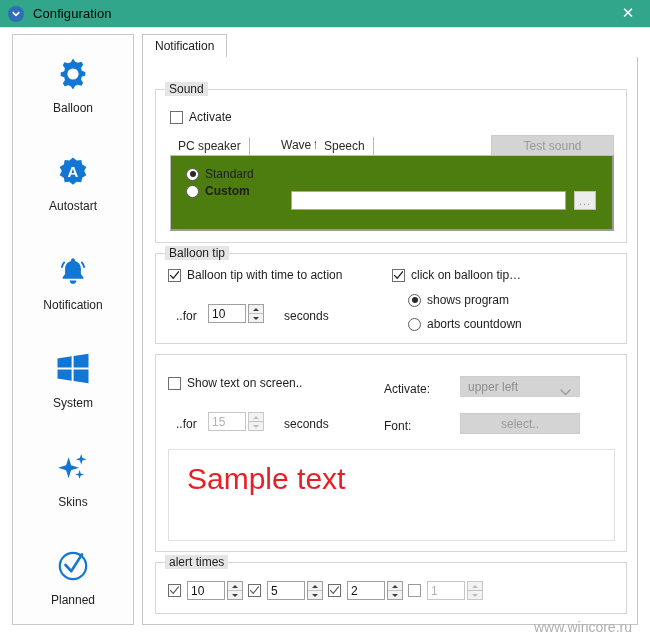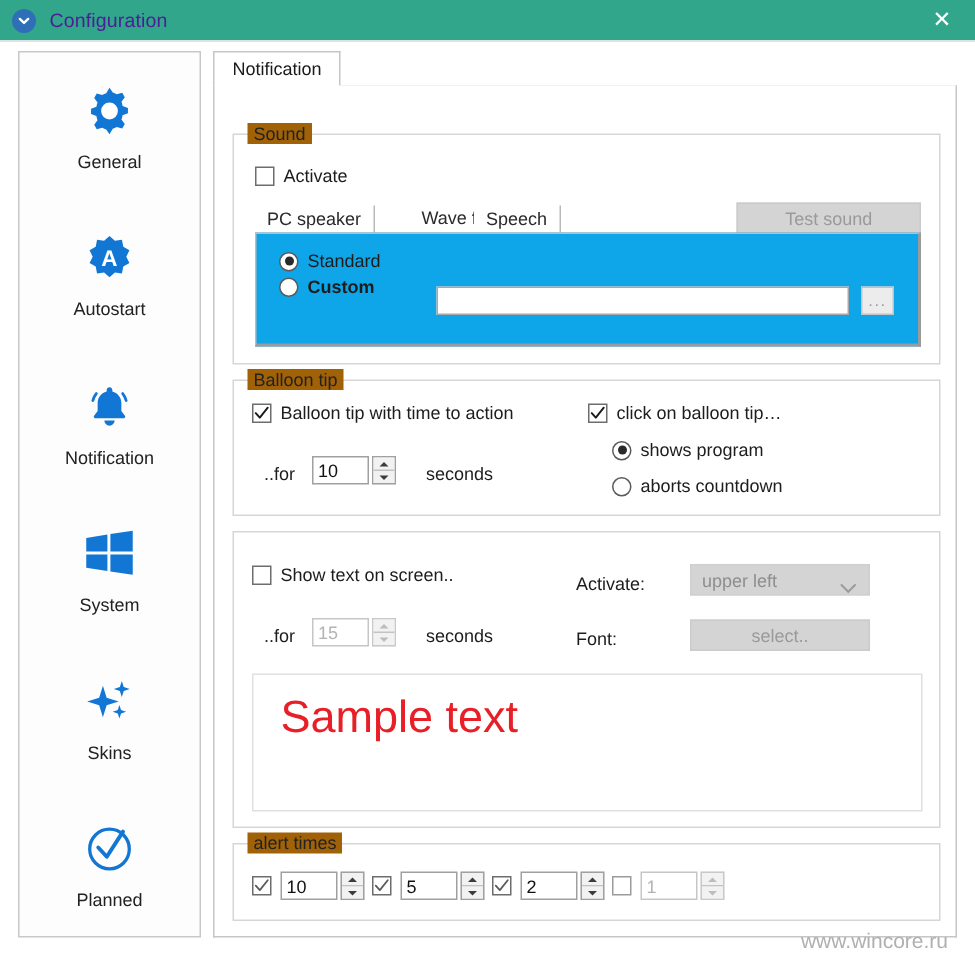--- a/index.html
+++ b/index.html
@@ -30,21 +30,21 @@
     border-radius: 50%;
     background: #2e6fb7;
     margin-left: 8px;
     display: flex;
     align-items: center;
     justify-content: center;
     flex: 0 0 auto;
   }
   .app-icon svg { display:block; }
   .title-text {
-    color: #4c1d95;
+    color: #000000;
     font-size: 13px;
     margin-left: 9px;
     letter-spacing: .1px;
   }
   .close-btn {
     position: absolute;
     right: 0; top: 0;
     width: 44px; height: 27px;
     display: flex; align-items: center; justify-content: center;
     color: #fff;
@@ -134,21 +134,21 @@
 
   
   .group {
     position: absolute;
     border: 1px solid #d6d6d6;
     box-sizing: border-box;
   }
   .group > .glegend {
     position: absolute;
     top: -8px; left: 9px;
-    background: #a16207;
+    background: #e5e5e5;
     padding: 0 4px;
     font-size: 12px;
     color: #222;
     white-space: nowrap;
   }
 
   
   .cb {
     width: 13px; height: 13px;
     border: 1px solid #6d6d6d;
@@ -295,21 +295,21 @@
   .itab.inactive {
     border-right: 1px solid #b9b9b9;
     top: 2px;
     height: 18px;
   }
   .itab.active {
     font-weight: normal;
   }
   .itab-panel {
     position: absolute;
-    background: #0ea5e9;
+    background: #4d7c0f;
     border: 1px solid #bdbdbd;
     border-right: 2px solid #9b9b9b;
     border-bottom: 2px solid #9b9b9b;
     box-sizing: border-box;
   }
 
   
   .osd-preview {
     position: absolute;
     background: #ffffff;
@@ -352,21 +352,21 @@
 
   <div class="sidebar">
 
     <div class="side-item">
       <div class="side-icon">
         <svg width="36" height="36" viewBox="0 0 36 36">
           <path fill="#1277d4" d="M18 2.5l2.2 3.2a12.6 12.6 0 0 1 2.6 1.1l3.7-1 1.7 3 -2.2 3.1c.35.9.6 1.8.7 2.8l3.6 1.3v3.5l-3.6 1.3c-.14 1-.37 1.9-.72 2.8l2.2 3.1 -1.7 3 -3.7-1a12.6 12.6 0 0 1-2.6 1.1L18 33.5l-2.2-3.2a12.6 12.6 0 0 1-2.6-1.1l-3.7 1 -1.7-3 2.2-3.1a12.6 12.6 0 0 1-.72-2.8L5.7 20v-3.5l3.6-1.3c.14-1 .37-1.9.72-2.8L7.8 9.3l1.7-3 3.7 1a12.6 12.6 0 0 1 2.6-1.1L18 2.5z"></path>
           <circle cx="18" cy="18" r="5.6" fill="#ffffff"></circle>
         </svg>
       </div>
-      <div class="side-label">General</div>
+      <div class="side-label">Balloon</div>
     </div>
 
     <div class="side-item">
       <div class="side-icon">
         <svg width="36" height="36" viewBox="0 0 36 36">
           <path fill="#1277d4" d="M18 3.4l3.6 3.1 4.7-.6 .9 4.6 4.1 2.4 -2.1 4.2 2.1 4.2 -4.1 2.4 -.9 4.6 -4.7-.6L18 30.8l-3.6-3.1 -4.7 .6 -.9-4.6 -4.1-2.4 2.1-4.2 -2.1-4.2 4.1-2.4 .9-4.6 4.7 .6L18 3.4z"></path>
           <text x="18" y="23.4" text-anchor="middle" font-family="Liberation Sans, sans-serif" font-size="15" font-weight="bold" fill="#ffffff">A</text>
         </svg>
       </div>
       <div class="side-label">Autostart</div>

